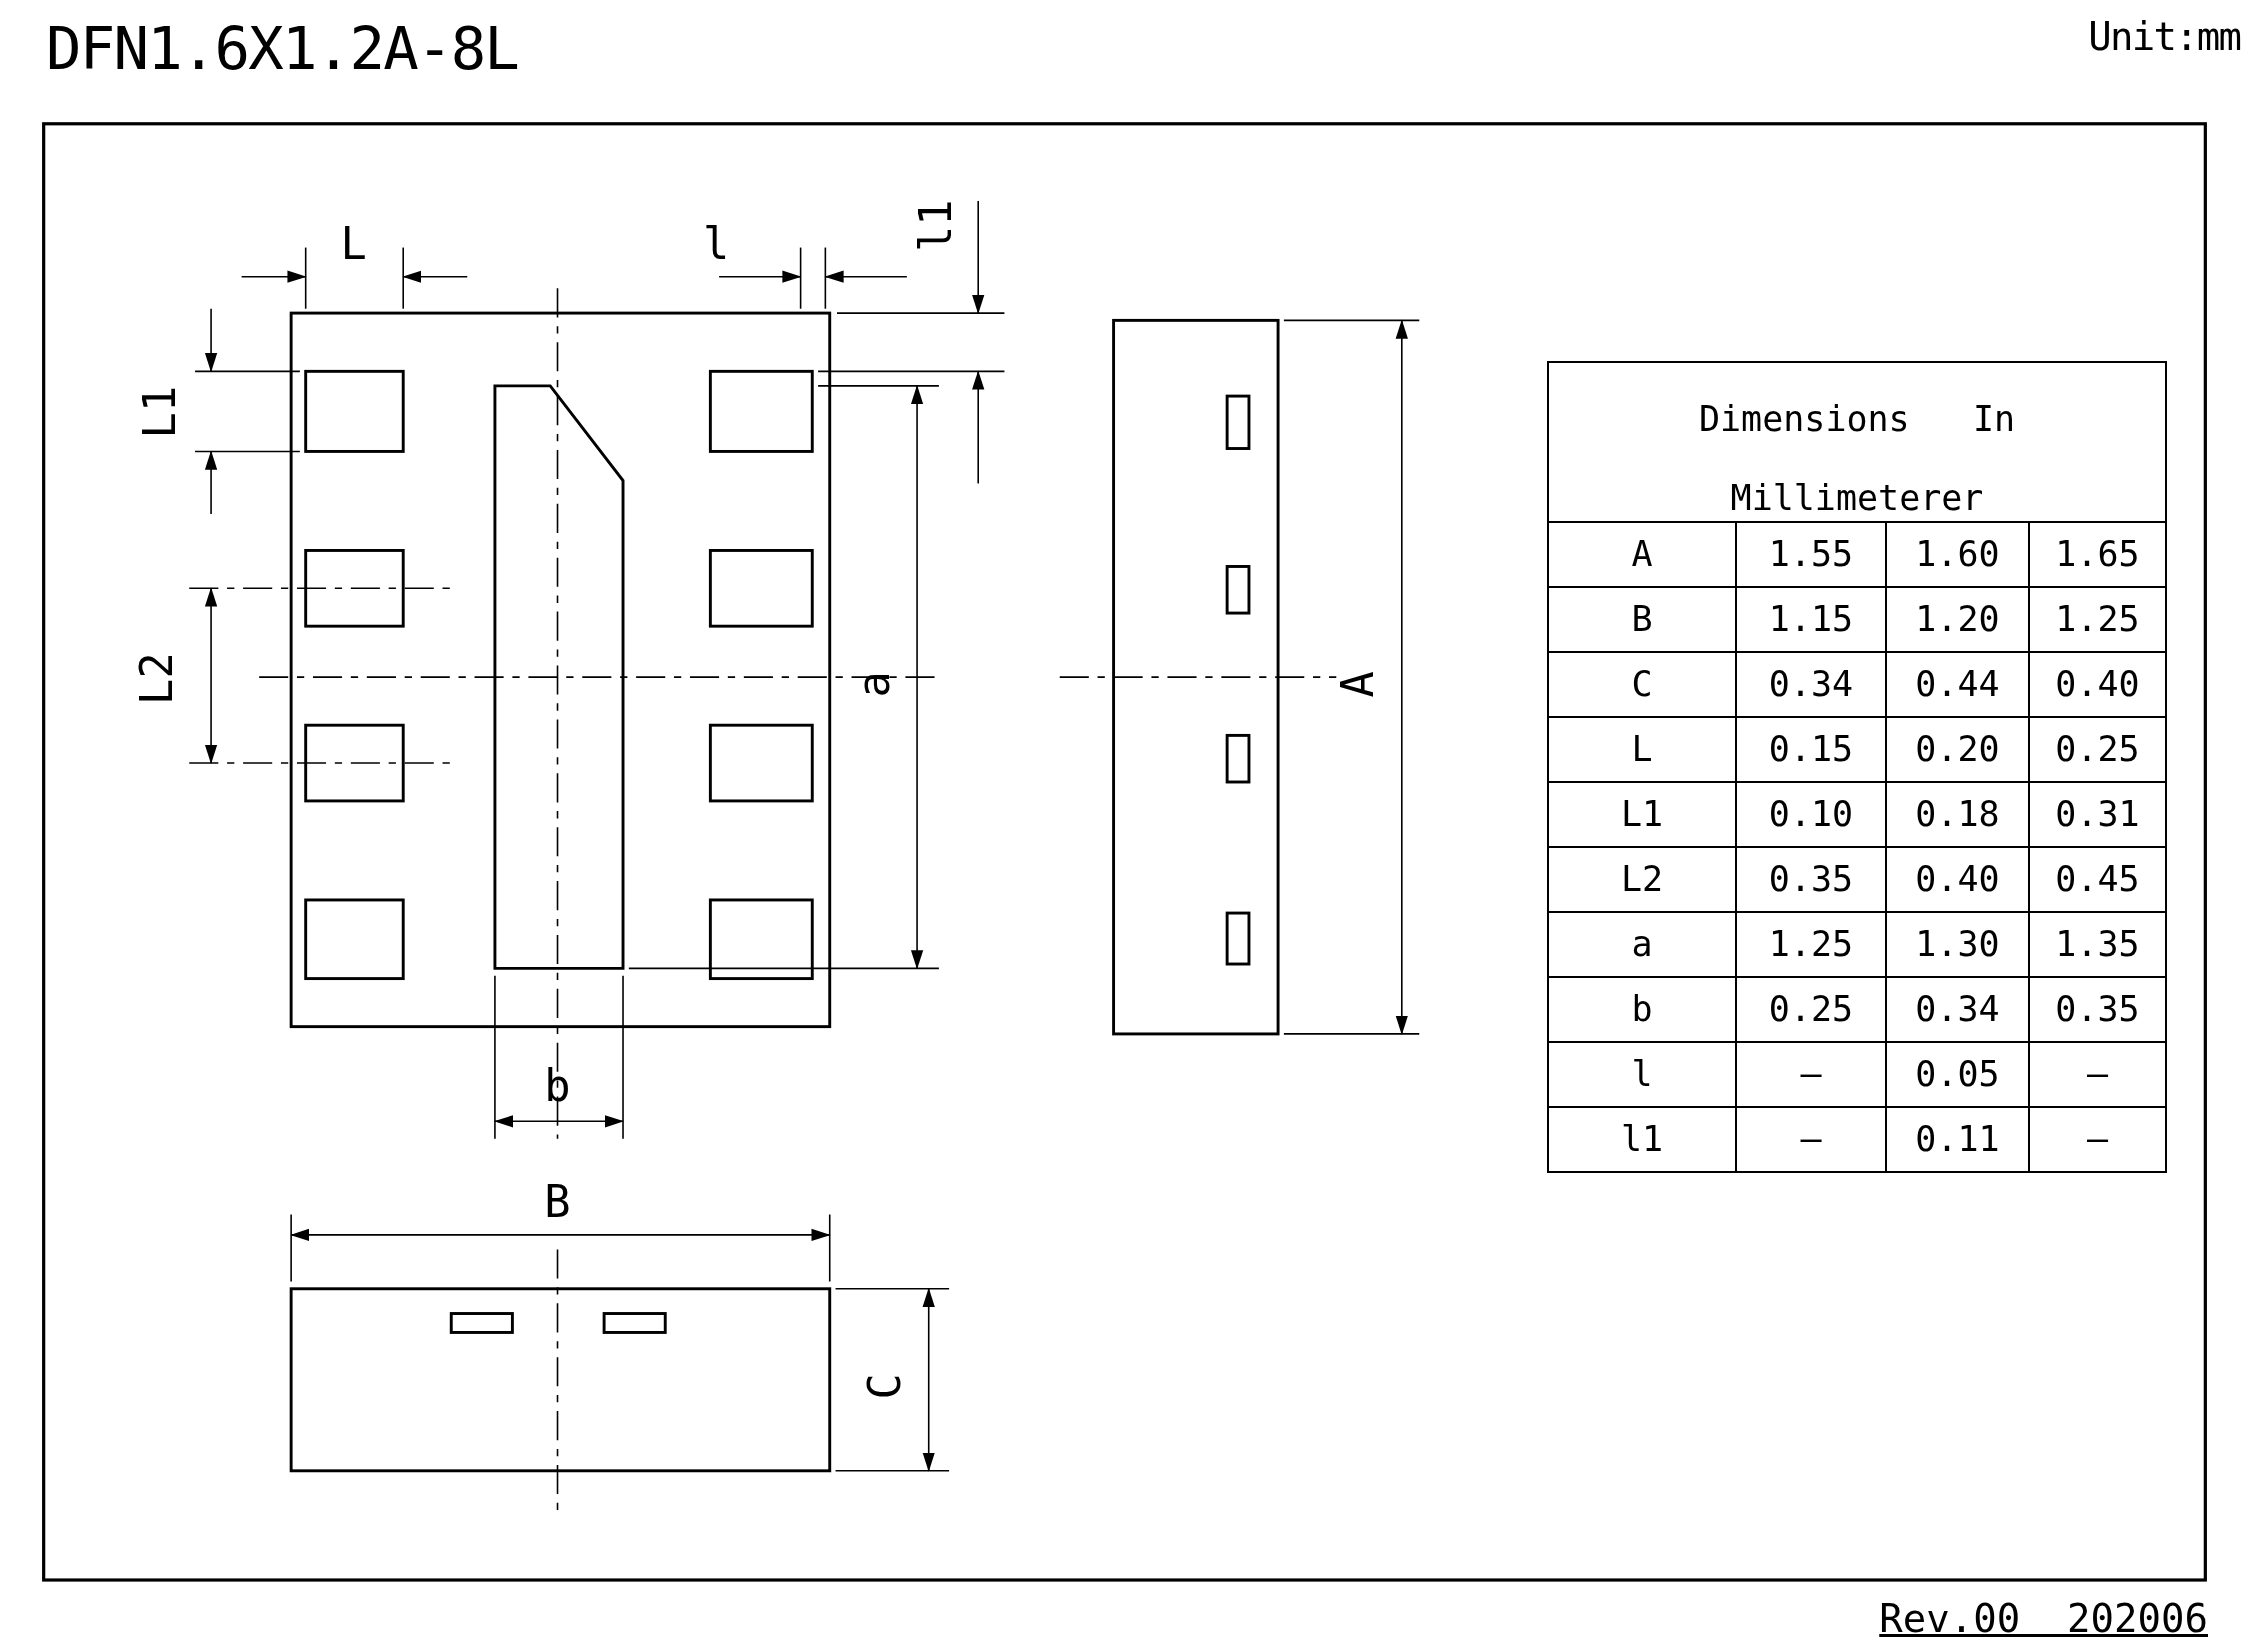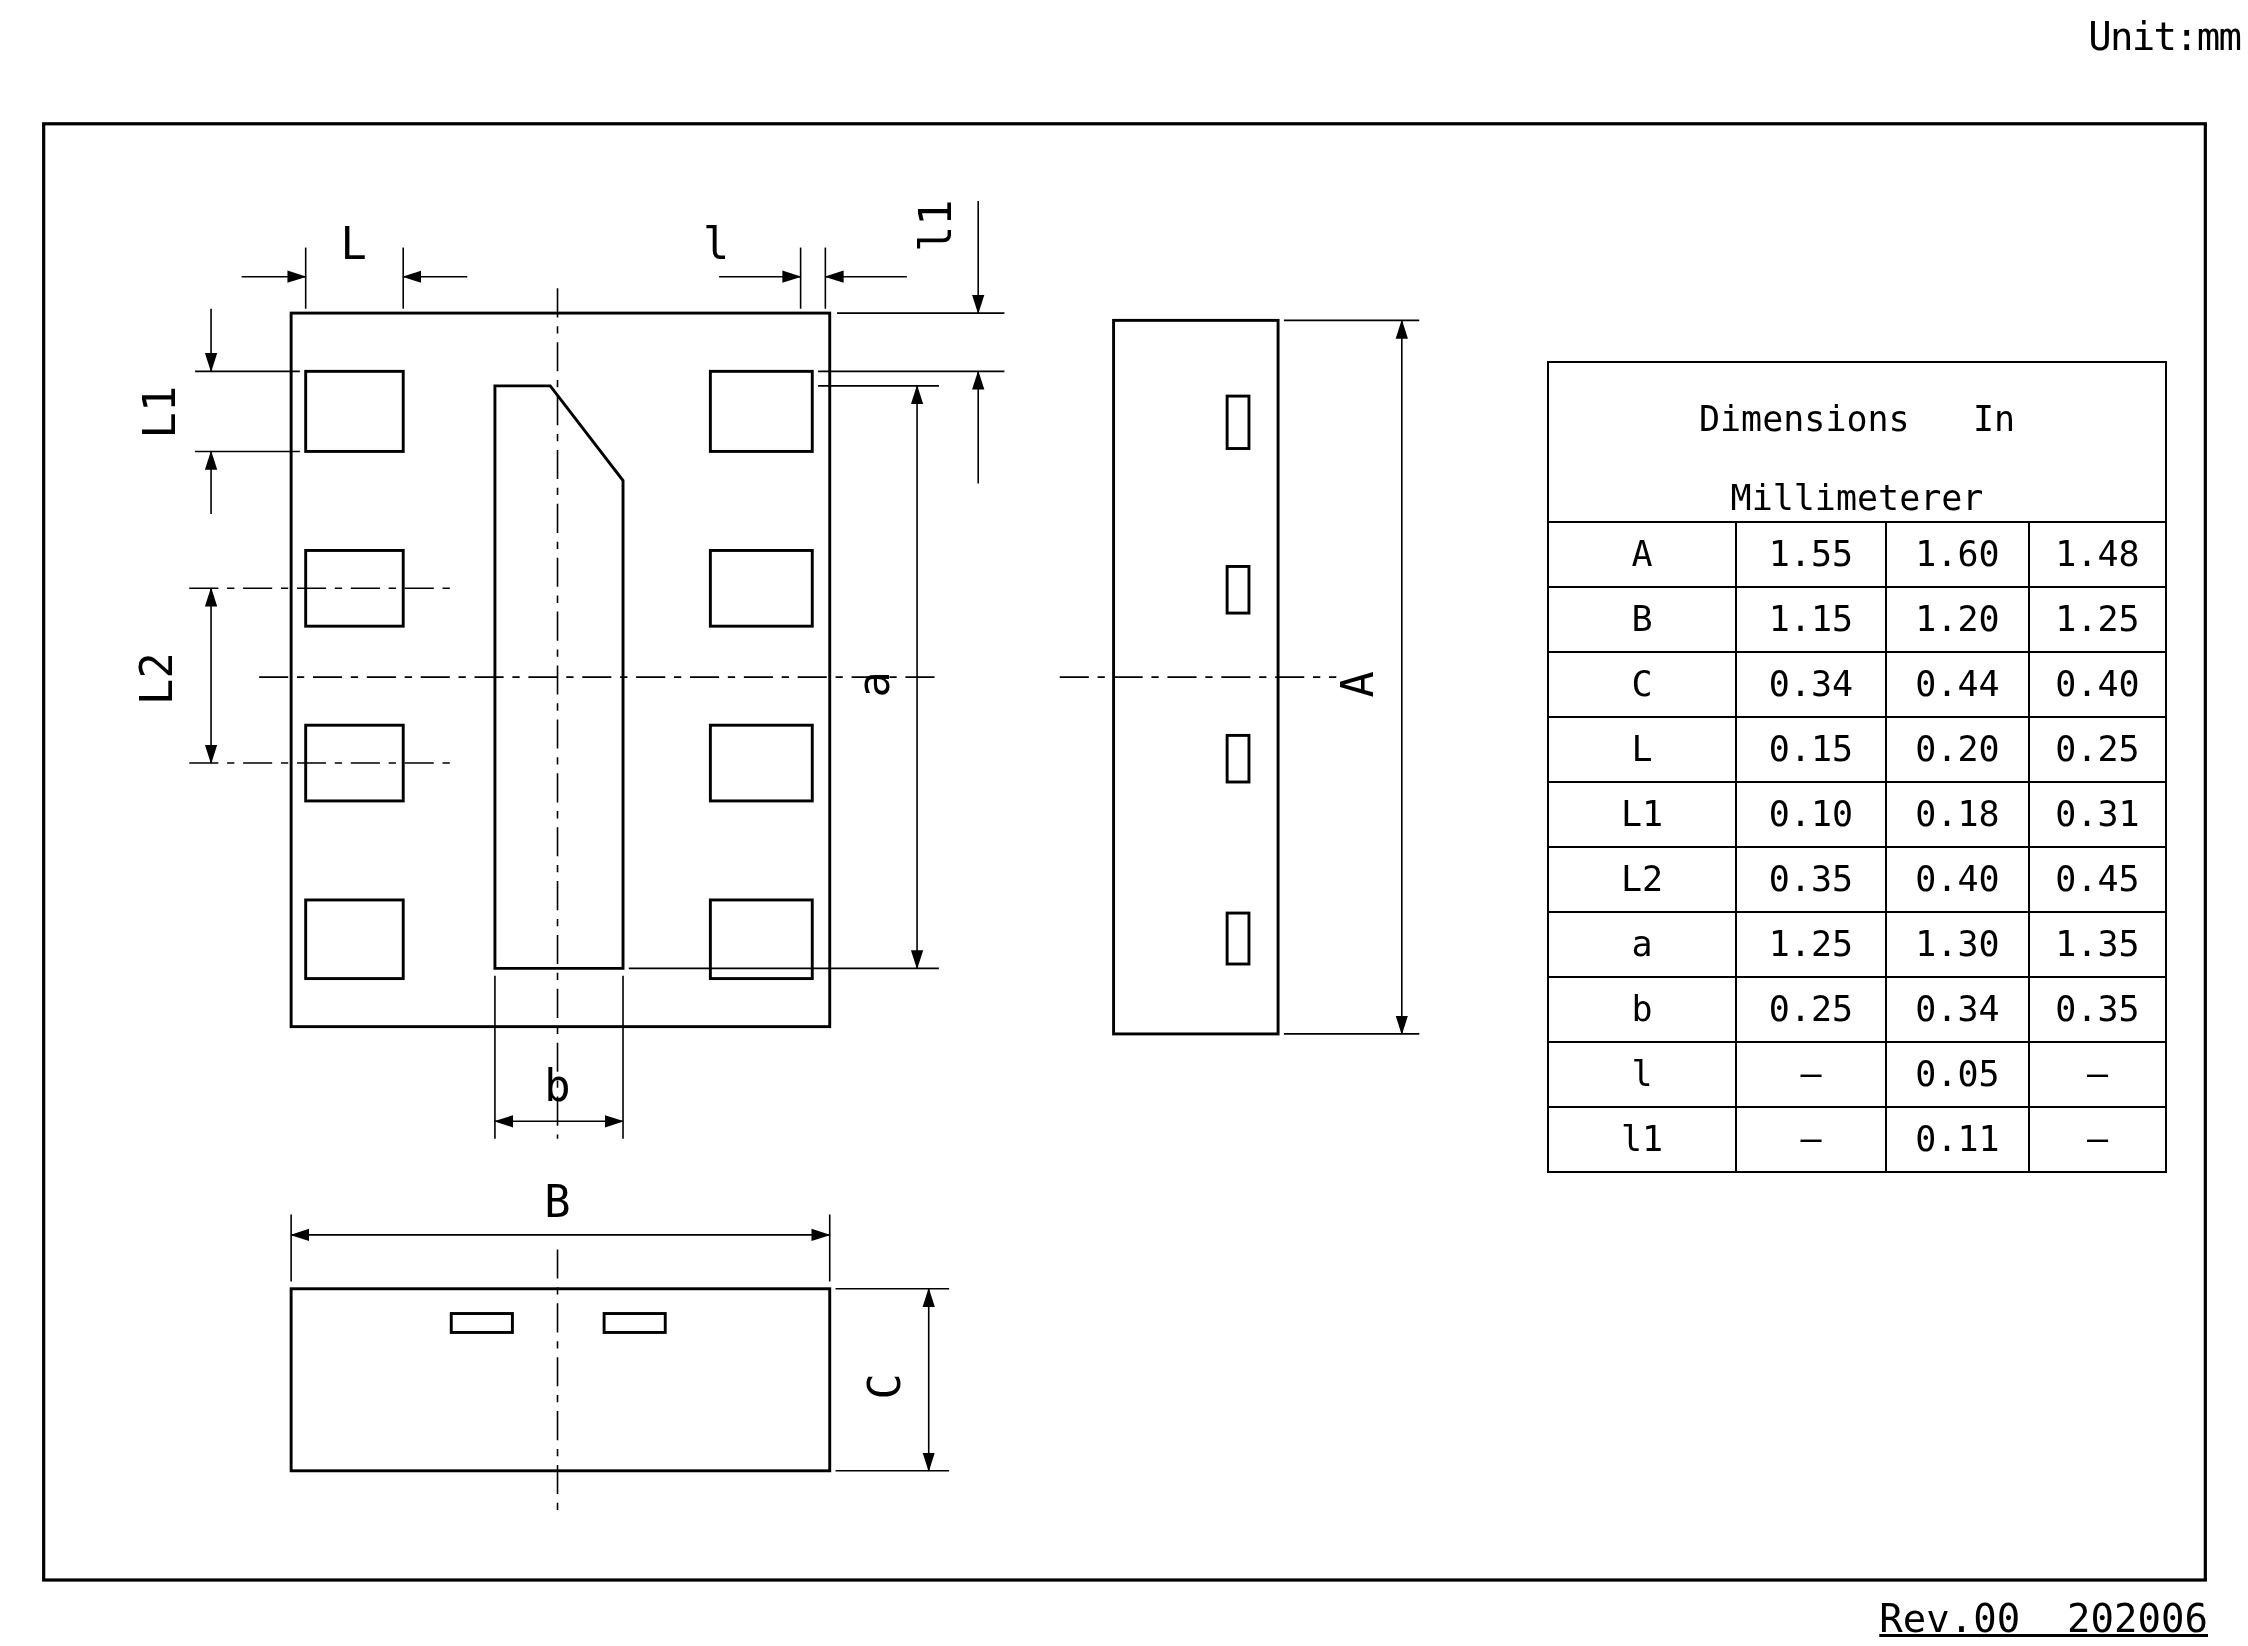--- a/index.html
+++ b/index.html
@@ -28,20 +28,21 @@
     padding:0; height:63px; overflow:hidden;
   }
   table.dim-table td.t-title { height:98px; }
   table.dim-table td.t-title div { white-space:pre; line-height:1.25;margin-top:35px; }
 </style>
 </head>
 <body>
 
 <div class="page">
 
+  <div class="title">DFN1.6X1.2A-8L</div>
   <div class="unit">Unit:mm</div>
   <div class="rev">Rev.00  202006</div>
 
   <svg class="sheet" width="2249" height="1647" viewBox="0 0 1545 1131" preserveAspectRatio="none">
     <defs>
       <marker id="arr" viewBox="0 0 10 10" refX="9.5" refY="5" markerWidth="12" markerHeight="12" orient="auto-start-reverse" markerUnits="strokeWidth">
         <path d="M0,1.8 L10,5 L0,8.2 Z" fill="#000"></path>
       </marker>
     </defs>
 
@@ -168,21 +169,21 @@
       <tr>
         <td colspan="4" class="t-title">
           <div>Dimensions   In</div>
           <div>Millimeterer</div>
         </td>
       </tr>
       <tr>
         <td>A</td>
         <td>1.55</td>
         <td>1.60</td>
-        <td>1.48</td>
+        <td>1.65</td>
       </tr>
       <tr>
         <td>B</td>
         <td>1.15</td>
         <td>1.20</td>
         <td>1.25</td>
       </tr>
       <tr>
         <td>C</td>
         <td>0.34</td>

